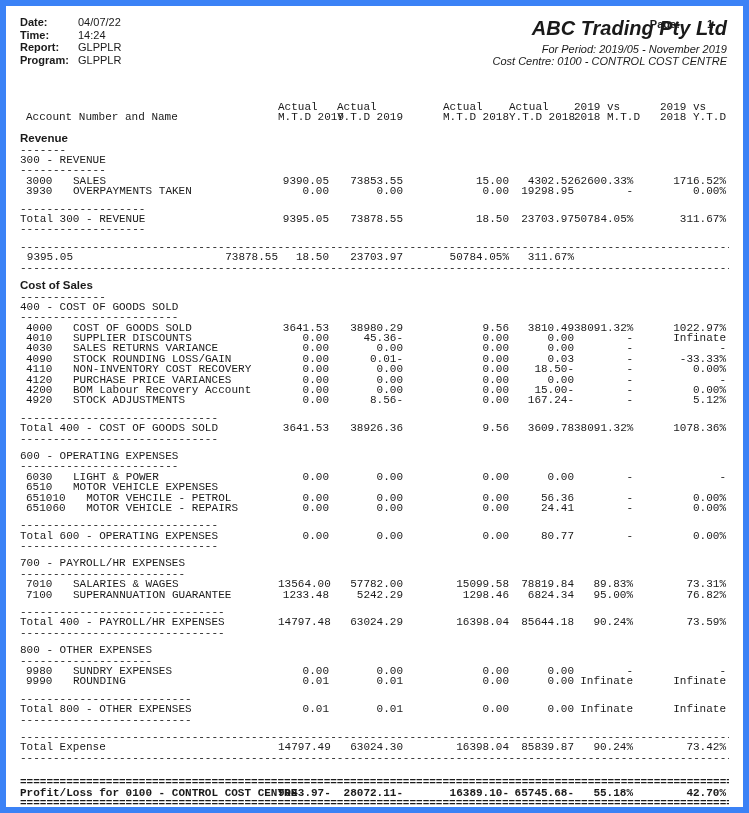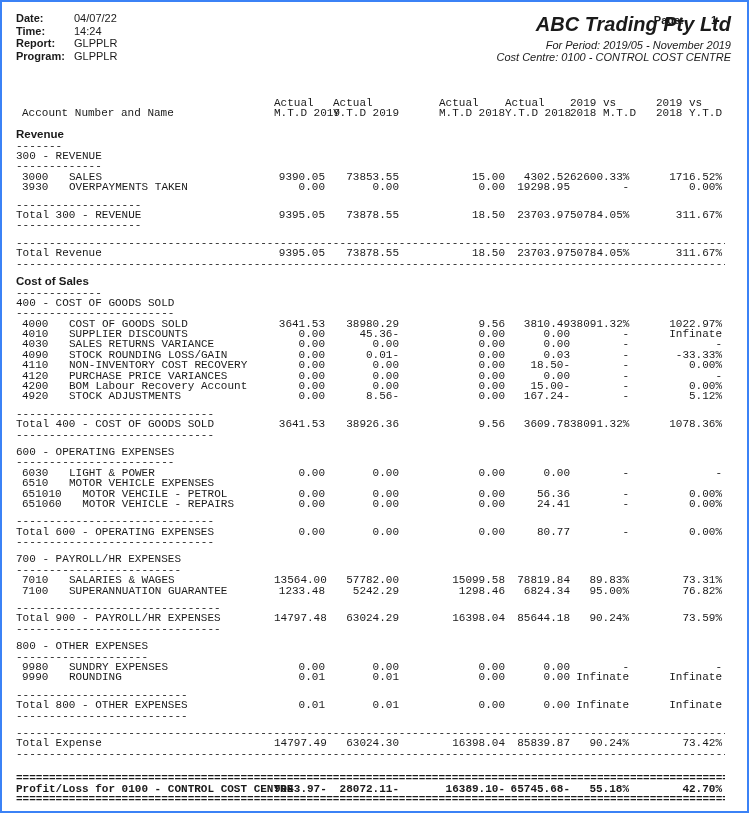--- a/index.html
+++ b/index.html
@@ -1,20 +1,20 @@
 <!DOCTYPE html>
 <html><head>
 <meta charset="utf-8">
 <style>
   html,body{margin:0;padding:0;background:#fff;}
   .page{
     position:relative;
     width:749px;height:813px;
     box-sizing:border-box;
-    border:2px solid #3b82f6;
+    border:6px solid #3b82f6;
     background:#fff;
     color:#1a1a1a;
     overflow:hidden;
     font-family:"Liberation Mono","DejaVu Sans Mono",monospace;
   }
   
   .hdr{position:relative;height:84px;}
   .meta{position:absolute;left:14px;top:10px;font-family:"Liberation Sans",sans-serif;font-size:11px;line-height:12.5px;}
   .meta .mrow{display:flex;}
   .meta .ml{font-weight:bold;width:58px;}
@@ -124,21 +124,20 @@
           <div class="c val">73878.55</div>
           <div class="c val">18.50</div>
           <div class="c val">23703.97</div>
           <div class="c val">50784.05%</div>
           <div class="c val">311.67%</div>
         </div>
         <div class="line">-------------------</div>
         <div class="blank"></div>
         <div class="line fulldash">------------------------------------------------------------------------------------------------------------------------</div>
         <div class="grid">
-          <div class="c span2">Total Revenue</div>
           <div class="c val">9395.05</div>
           <div class="c val">73878.55</div>
           <div class="c val">18.50</div>
           <div class="c val">23703.97</div>
           <div class="c val">50784.05%</div>
           <div class="c val">311.67%</div>
         </div>
         <div class="line fulldash">------------------------------------------------------------------------------------------------------------------------</div>
         <div class="blank"></div>
         <div class="line section-label">Cost of Sales</div>
@@ -311,21 +310,21 @@
           <div class="c val">1233.48</div>
           <div class="c val">5242.29</div>
           <div class="c val">1298.46</div>
           <div class="c val">6824.34</div>
           <div class="c val">95.00%</div>
           <div class="c val">76.82%</div>
         </div>
         <div class="blank"></div>
         <div class="line">-------------------------------</div>
         <div class="grid">
-          <div class="c span2">Total 900 - PAYROLL/HR EXPENSES</div>
+          <div class="c span2">Total 400 - PAYROLL/HR EXPENSES</div>
           <div class="c val">14797.48</div>
           <div class="c val">63024.29</div>
           <div class="c val">16398.04</div>
           <div class="c val">85644.18</div>
           <div class="c val">90.24%</div>
           <div class="c val">73.59%</div>
         </div>
         <div class="line">-------------------------------</div>
         <div class="blank"></div>
         <div class="line">800 - OTHER EXPENSES</div>

